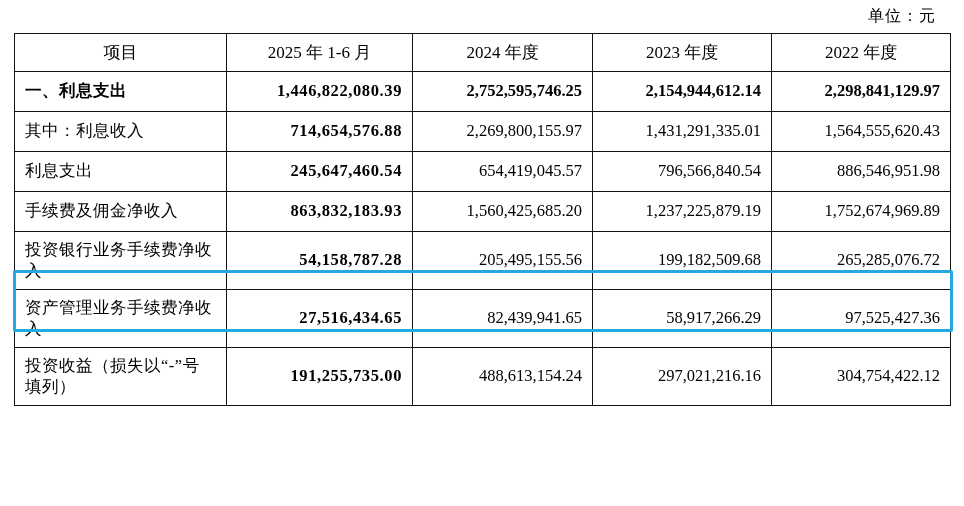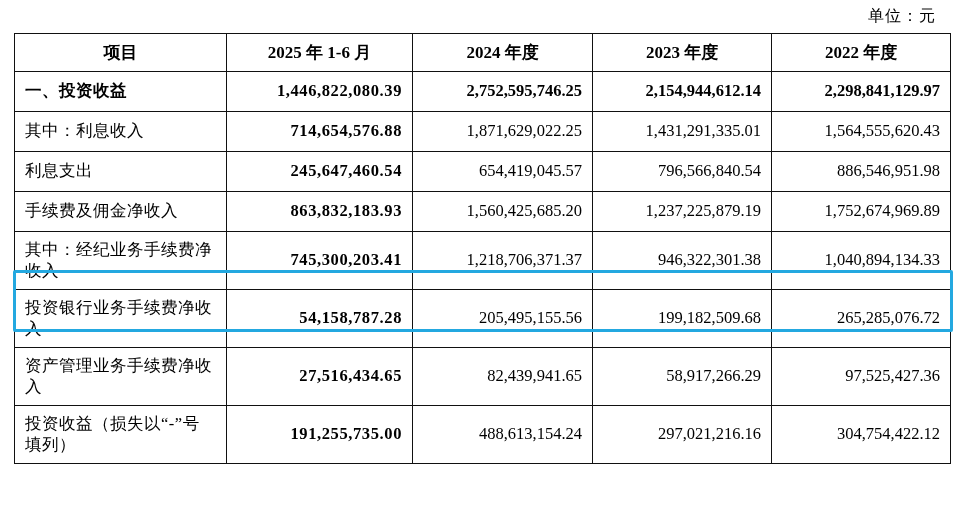--- a/index.html
+++ b/index.html
@@ -43,21 +43,21 @@
   table.fin td, table.fin th {
     border: 1px solid #111111;
     padding: 6px 10px;
     font-size: 16.5px;
     line-height: 1.25;
     vertical-align: middle;
     box-sizing: border-box;
   }
   table.fin thead th {
     text-align: center;
-    font-weight: bold;
+    font-weight: normal;
     font-size: 17px;
     height: 38px;
     padding: 4px 6px;
   }
   .rowlabel {
     text-align: left;
     letter-spacing: 0.5px;
   }
   .num {
     text-align: right;
@@ -116,59 +116,52 @@
         <th>项目</th>
         <th>2025 年 1-6 月</th>
         <th>2024 年度</th>
         <th>2023 年度</th>
         <th>2022 年度</th>
       </tr>
     </thead>
     <tbody>
 
       <tr class="row bold">
-        <td class="rowlabel">一、投资收益</td>
+        <td class="rowlabel">一、利息支出</td>
         <td class="num col1">1,446,822,080.39</td>
         <td class="num">2,752,595,746.25</td>
         <td class="num">2,154,944,612.14</td>
         <td class="num">2,298,841,129.97</td>
       </tr>
 
 
       <tr class="row">
         <td class="rowlabel">其中：利息收入</td>
         <td class="num col1">714,654,576.88</td>
-        <td class="num">1,871,629,022.25</td>
+        <td class="num">2,269,800,155.97</td>
         <td class="num">1,431,291,335.01</td>
         <td class="num">1,564,555,620.43</td>
       </tr>
 
       <tr class="row">
         <td class="rowlabel">利息支出</td>
         <td class="num col1">245,647,460.54</td>
         <td class="num">654,419,045.57</td>
         <td class="num">796,566,840.54</td>
         <td class="num">886,546,951.98</td>
       </tr>
 
       <tr class="row">
         <td class="rowlabel">手续费及佣金净收入</td>
         <td class="num col1">863,832,183.93</td>
         <td class="num">1,560,425,685.20</td>
         <td class="num">1,237,225,879.19</td>
         <td class="num">1,752,674,969.89</td>
       </tr>
 
-      <tr class="tall">
-        <td class="rowlabel">其中：经纪业务手续费净收入</td>
-        <td class="num col1">745,300,203.41</td>
-        <td class="num">1,218,706,371.37</td>
-        <td class="num">946,322,301.38</td>
-        <td class="num">1,040,894,134.33</td>
-      </tr>
 
       <tr class="tall">
         <td class="rowlabel">投资银行业务手续费净收入</td>
         <td class="num col1">54,158,787.28</td>
         <td class="num">205,495,155.56</td>
         <td class="num">199,182,509.68</td>
         <td class="num">265,285,076.72</td>
       </tr>
 
       <tr class="tall">

